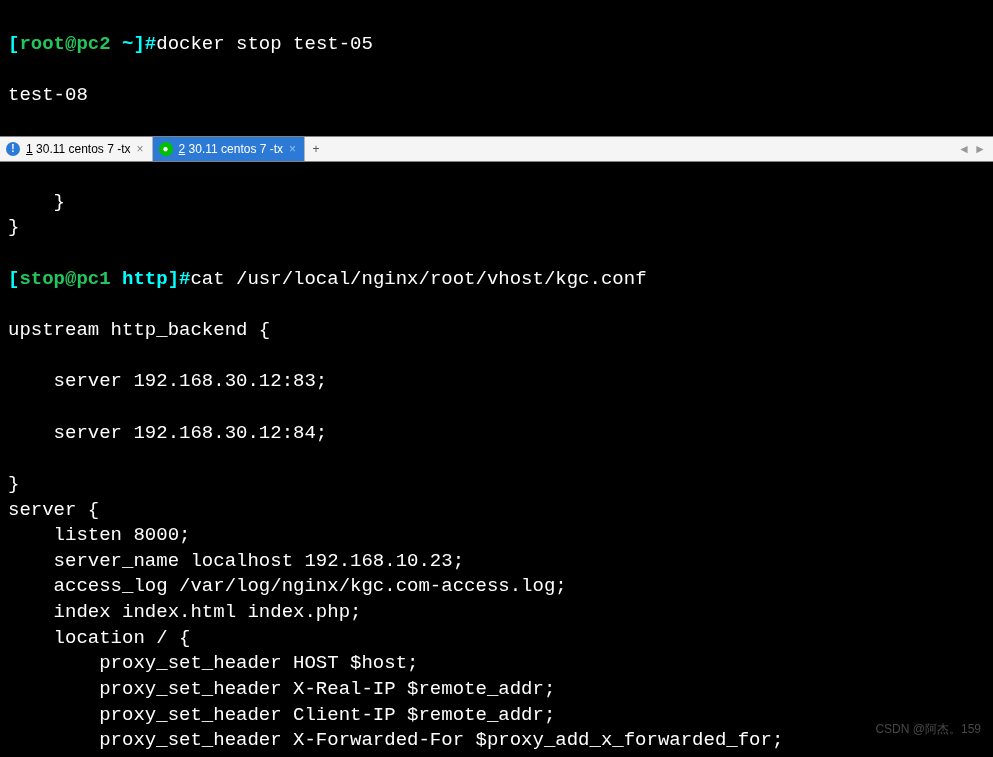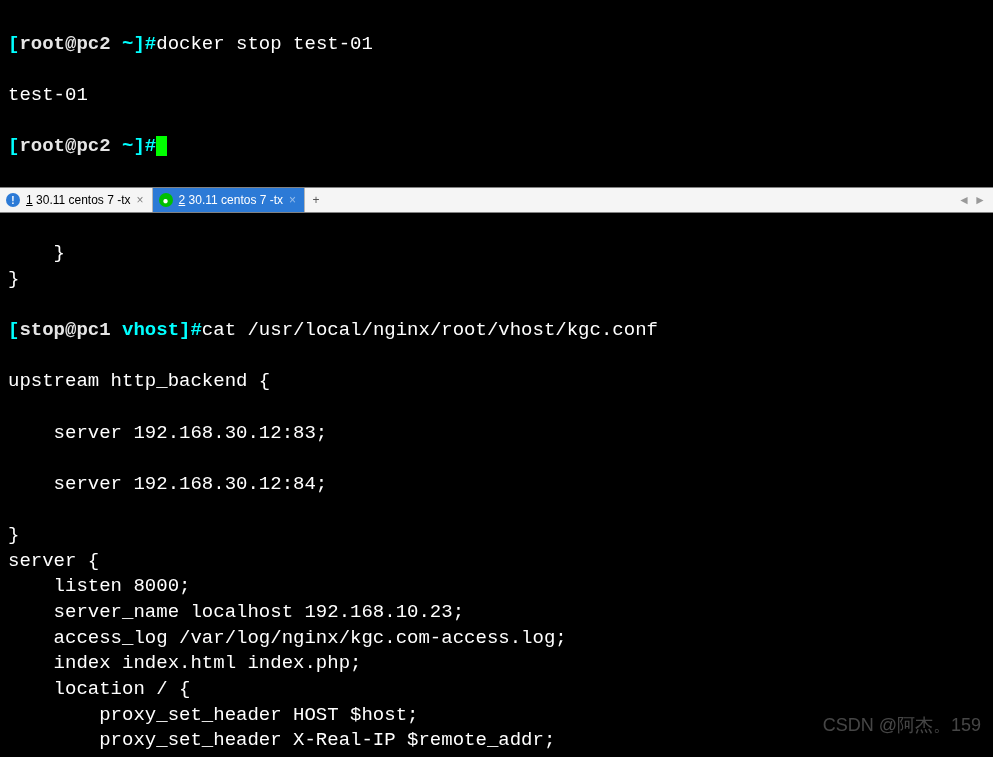--- a/index.html
+++ b/index.html
@@ -11,21 +11,21 @@
     color: #ffffff;
     width: 993px;
     height: 757px;
     overflow: hidden;
   }
   .term-top {
     padding: 6px 4px 2px 8px;
     white-space: pre;
   }
   .cyan { color: #00ffff; font-weight: bold; }
-  .red  { color: #e5e5e5; font-weight: bold; }
+  .red  { color: #22c55e; font-weight: bold; }
   .cursor { display:inline-block; width:11px; height:20px; background:#00ff00; vertical-align:middle; }
 
   
   .tabbar {
     background: #f5f5f5;
     border-top: 1px solid #828282;
     border-bottom: 1px solid #828282;
     display: flex;
     align-items: stretch;
     height: 26px;
@@ -68,30 +68,29 @@
   .term-main {
     padding: 2px 4px 2px 8px;
     white-space: pre;
   }
   .watermark {
     position:absolute;
     right:12px;
     bottom: 20px;
     color: rgba(200,200,200,0.35);
     font-family: "Segoe UI", sans-serif;
-    font-size: 18px;
+    font-size: 12px;
   }
 </style>
 </head>
 <body>
 
 <div class="term-top">
-<div><span class="cyan">[</span><span class="red">root@pc2</span><span class="cyan"> ~</span><span class="cyan">]#</span><span>docker stop test-01</span></div>
-<div>test-01</div>
-<div><span class="cyan">[</span><span class="red">root@pc2</span><span class="cyan"> ~</span><span class="cyan">]#</span><span class="cursor"></span></div>
+<div><span class="cyan">[</span><span class="red">root@pc2</span><span class="cyan"> ~</span><span class="cyan">]#</span><span>docker stop test-05</span></div>
+<div>test-08</div>
 </div>
 
 <div class="tabbar">
   <div class="tab inactive">
     <span class="dot">!</span>
     <span><span class="underline">1</span> <span>30.11 centos 7 -tx</span></span>
     <span class="close">×</span>
   </div>
   <div class="tab active">
     <span class="dot">●</span>
@@ -101,21 +100,21 @@
   <div class="add-tab">+</div>
   <div class="nav-arrows">
     <span>◄</span>
     <span>►</span>
   </div>
 </div>
 
 <div class="term-main">
 <div id="pre-output">    }
 }</div>
-<div><span class="cyan">[</span><span class="red">stop@pc1</span><span class="cyan"> vhost</span><span class="cyan">]#</span><span>cat /usr/local/nginx/root/vhost/kgc.conf</span></div>
+<div><span class="cyan">[</span><span class="red">stop@pc1</span><span class="cyan"> http</span><span class="cyan">]#</span><span>cat /usr/local/nginx/root/vhost/kgc.conf</span></div>
 <div id="file-output">upstream http_backend {
 
     server 192.168.30.12:83;
 
     server 192.168.30.12:84;
 
 }
 server {
     listen 8000;
     server_name localhost 192.168.10.23;

